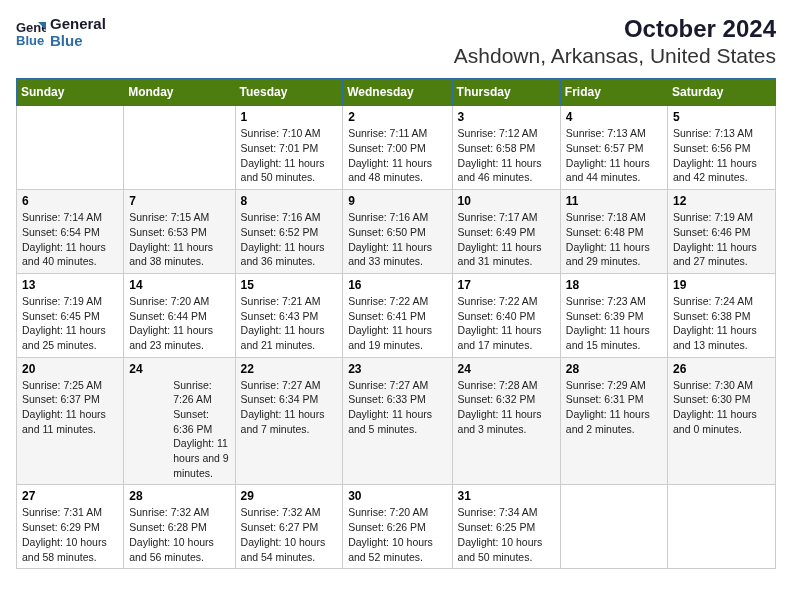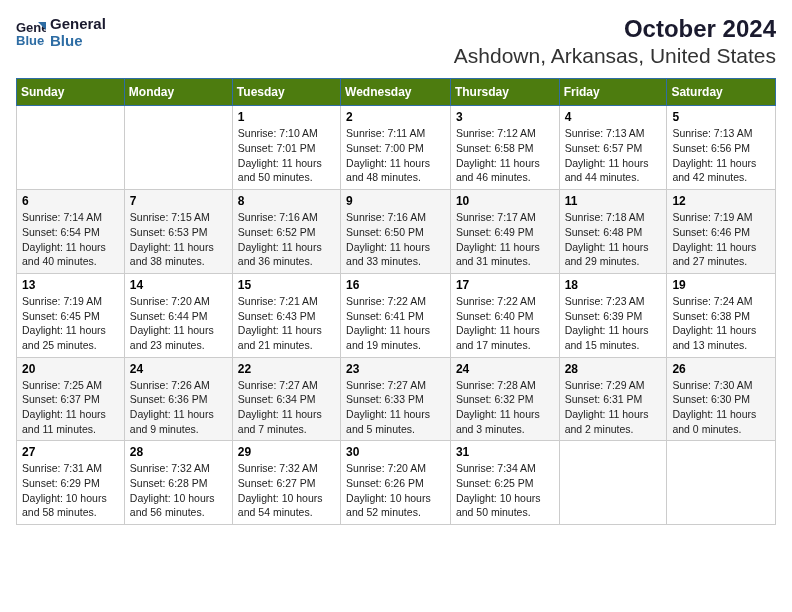--- a/index.html
+++ b/index.html
@@ -233,21 +233,21 @@
       </tr>
       <tr>
         <td>
           <span class="day-number">20</span>
           <div class="day-info" style="white-space: pre-line;">Sunrise: 7:25 AM
 Sunset: 6:37 PM
 Daylight: 11 hours and 11 minutes.</div>
         </td>
         <td>
           <span class="day-number">24</span>
-          <div class="day-info" style="white-space: pre-line;">Sunrise: 7:26 AM
+          <div class="day-info" style="white-space: pre-line; margin-left: 44px;">Sunrise: 7:26 AM
 Sunset: 6:36 PM
 Daylight: 11 hours and 9 minutes.</div>
         </td>
         <td>
           <span class="day-number">22</span>
           <div class="day-info" style="white-space: pre-line;">Sunrise: 7:27 AM
 Sunset: 6:34 PM
 Daylight: 11 hours and 7 minutes.</div>
         </td>
         <td>

